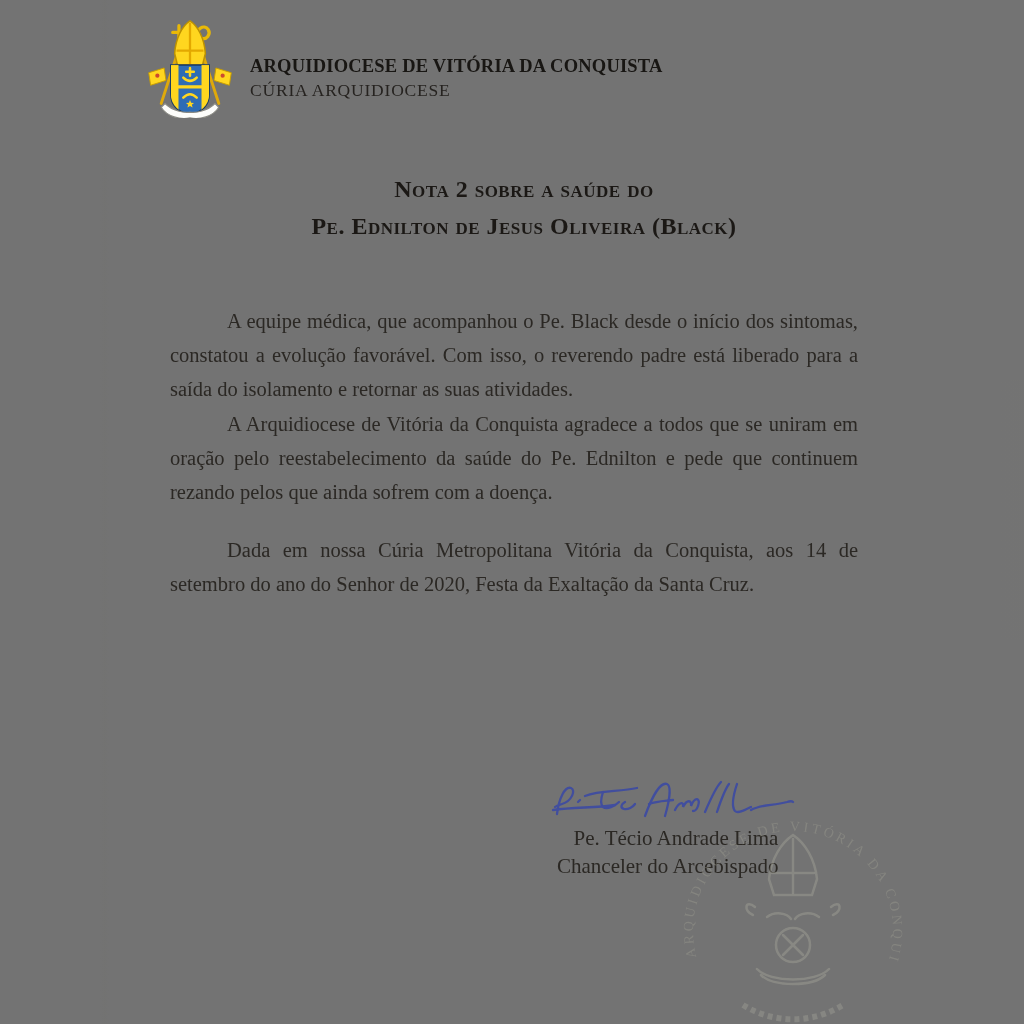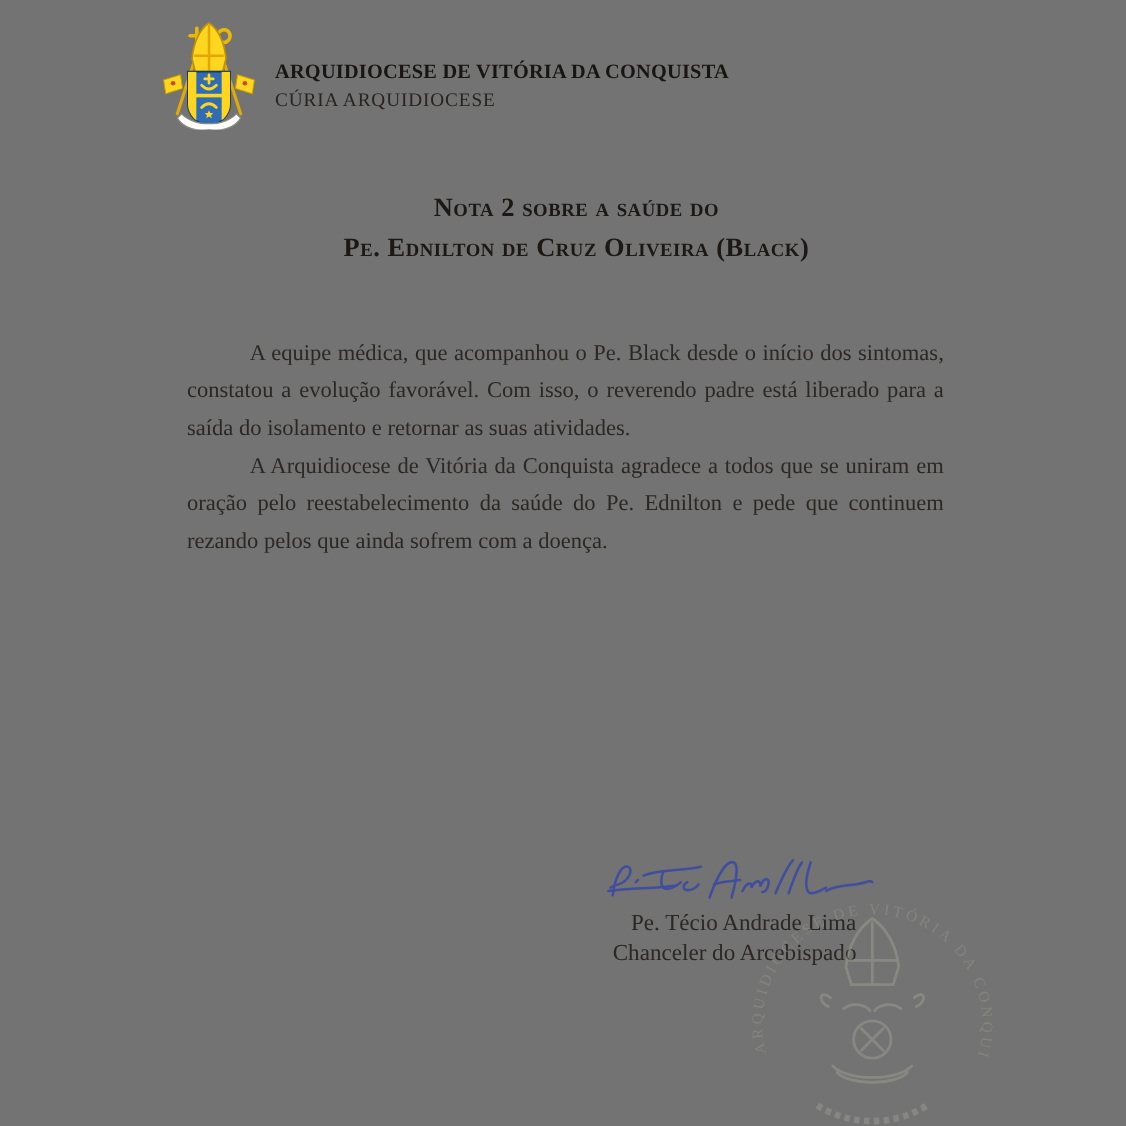--- a/index.html
+++ b/index.html
@@ -105,26 +105,27 @@
       </svg>
     </div>
     <div class="org">
       <div class="org-name">ARQUIDIOCESE DE VITÓRIA DA CONQUISTA</div>
       <div class="org-unit">CÚRIA ARQUIDIOCESE</div>
     </div>
   </header>
 
   <div class="doc-title">
     <div>Nota 2 sobre a saúde do</div>
-    <div>Pe. Ednilton de Cruz Oliveira (Black)</div>
+    <div>Pe. Ednilton de Jesus Oliveira (Black)</div>
   </div>
 
   <main class="body-text">
     <p>A equipe médica, que acompanhou o Pe. Black desde o início dos sintomas, constatou a evolução favorável. Com isso, o reverendo padre está liberado para a saída do isolamento e retornar as suas atividades.</p>
     <p>A Arquidiocese de Vitória da Conquista agradece a todos que se uniram em oração pelo reestabelecimento da saúde do Pe. Ednilton e pede que continuem rezando pelos que ainda sofrem com a doença.</p>
+    <p class="date-para">Dada em nossa Cúria Metropolitana Vitória da Conquista, aos 14 de setembro do ano do Senhor de 2020, Festa da Exaltação da Santa Cruz.</p>
   </main>
 
   <div class="sig-block">
     <svg class="signature-svg" viewBox="0 0 250 52">
       <g stroke="#3c4aa3" stroke-width="2.3" fill="none" stroke-linecap="round" opacity="0.9">
         <path d="M12,40 C14,24 20,12 26,14 C31,16 27,27 17,30 C14,31 11,32 10,33"></path>
         <path d="M33,28 l2,-2"></path>
         <path d="M40,22 C55,16 75,18 92,14"></path>
         <path d="M58,18 C56,24 55,30 58,33 C62,36 70,32 74,28"></path>
         <path d="M80,28 C76,30 75,34 79,35 C83,36 88,33 90,30"></path>

